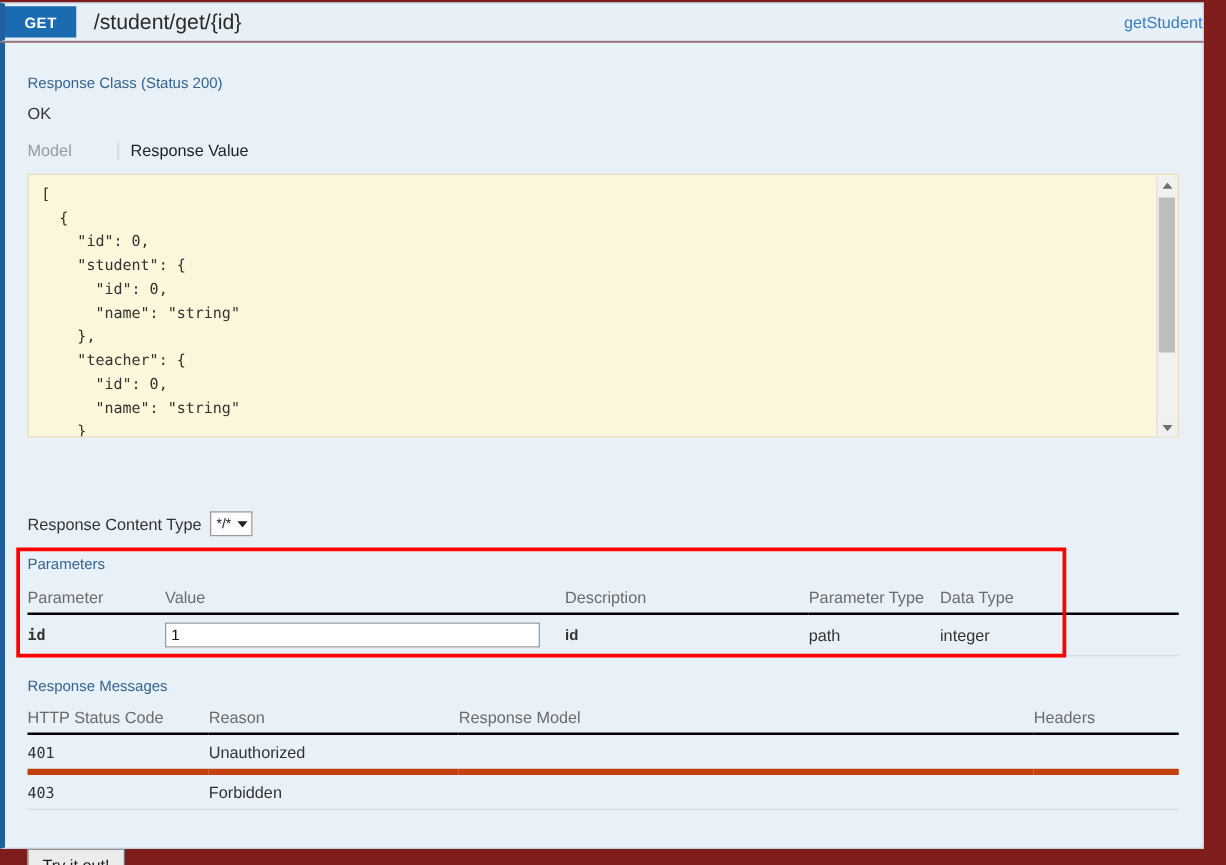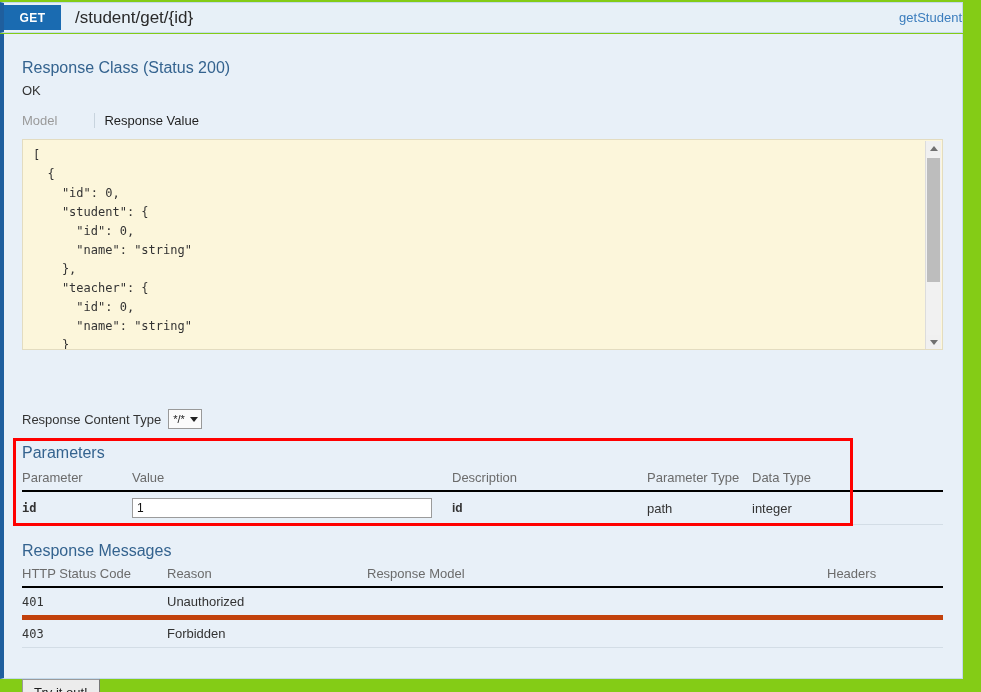--- a/index.html
+++ b/index.html
@@ -6,21 +6,21 @@
     margin: 0;
     padding: 0;
     background: #ffffff;
     font-family: "Liberation Sans", sans-serif;
   }
   #page {
     position: relative;
     width: 981px;
     height: 692px;
     overflow: hidden;
-    background: #84cc16;
+    background: #7f1d1d;
   }
 
   
   .op-header {
     position: absolute;
     left: 0; top: 2px;
     width: 963px;
     height: 31px;
     background: #e7f0f7;
     border: 1px solid #c3d9ec;
@@ -66,21 +66,21 @@
     height: 645px;
     background: #e8f0f8;
     border: 1px solid #c3d9ec;
     border-left: 4px solid #1f5f9e;
     border-top: none;
     box-sizing: border-box;
   }
 
   .section-title {
     color: #34638f;
-    font-size: 16px;
+    font-size: 12px;
     margin: 0;
     padding: 0;
   }
 
   .resp-class-title {
     position: absolute;
     left: 18px; top: 25px;
   }
   .resp-class-ok {
     position: absolute;

